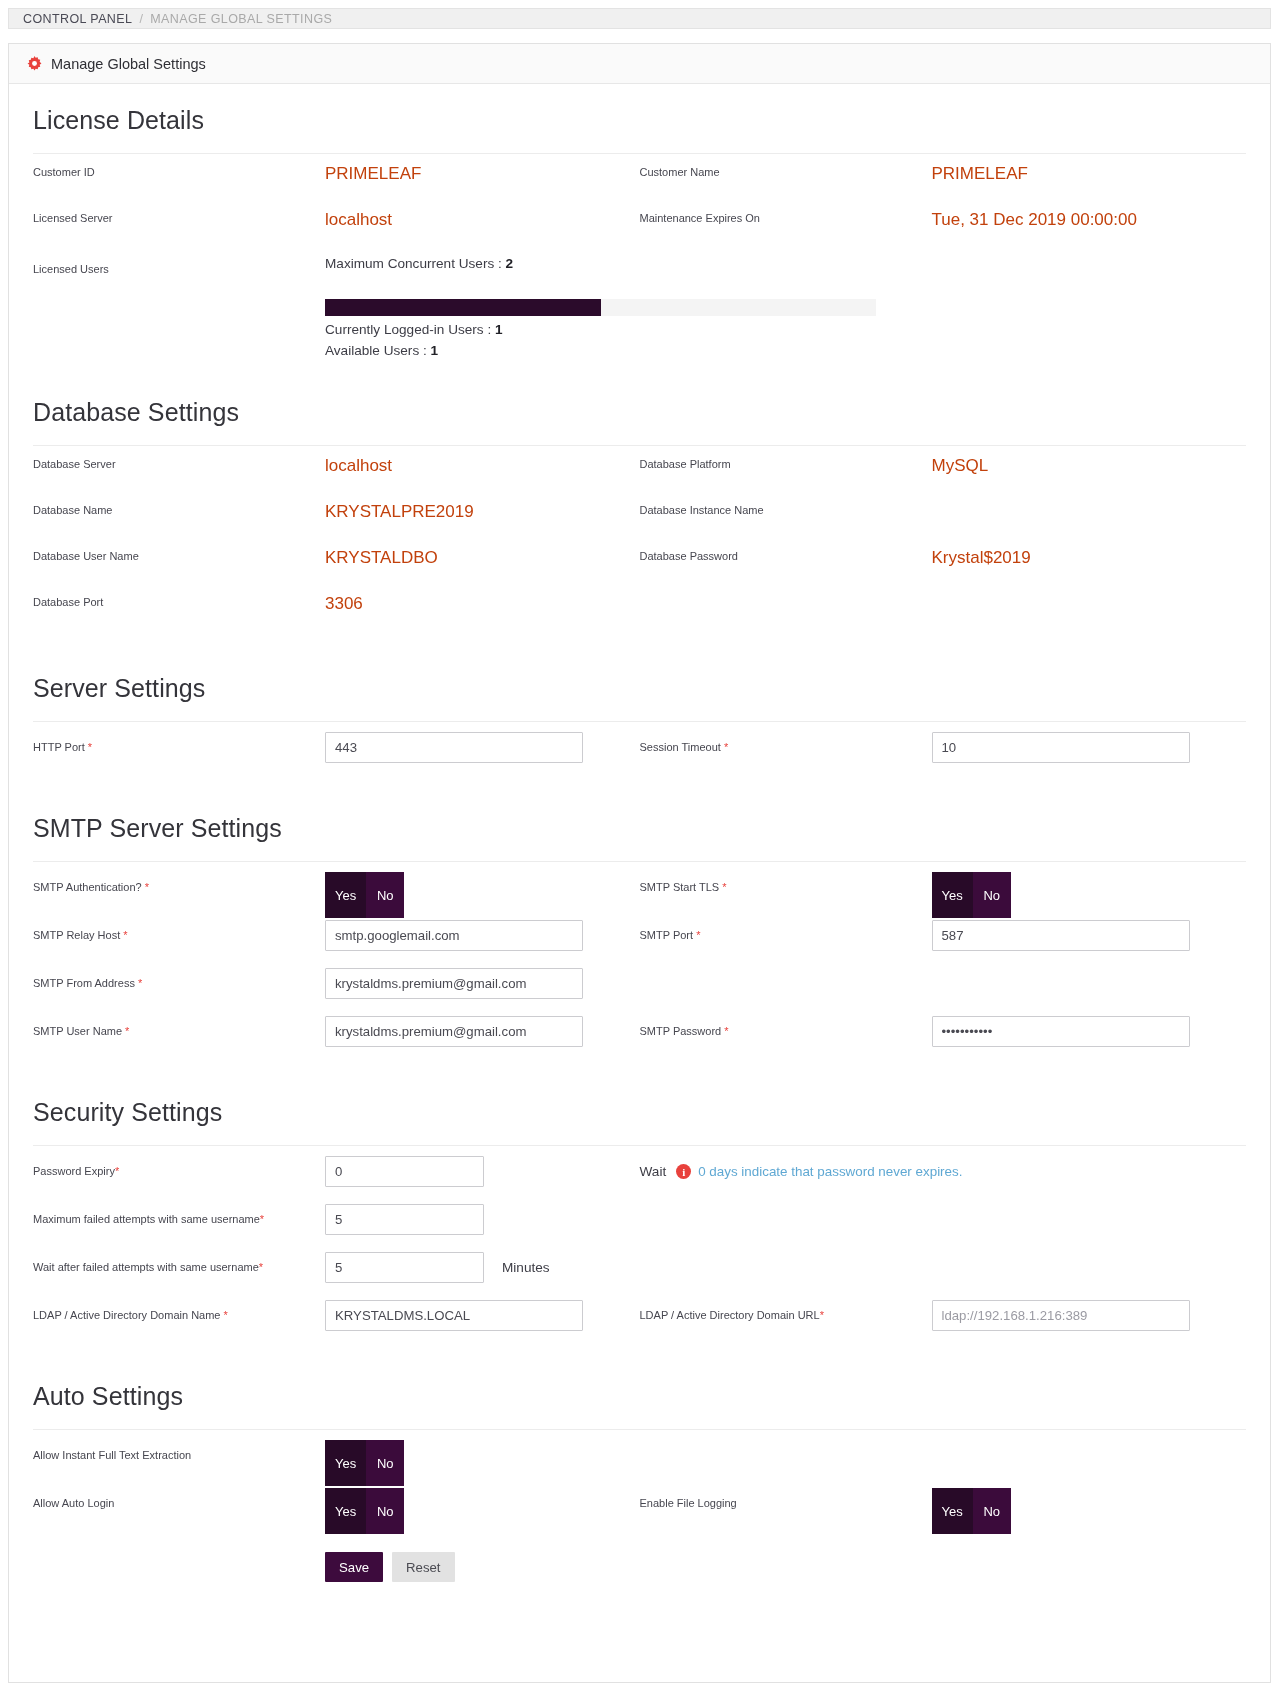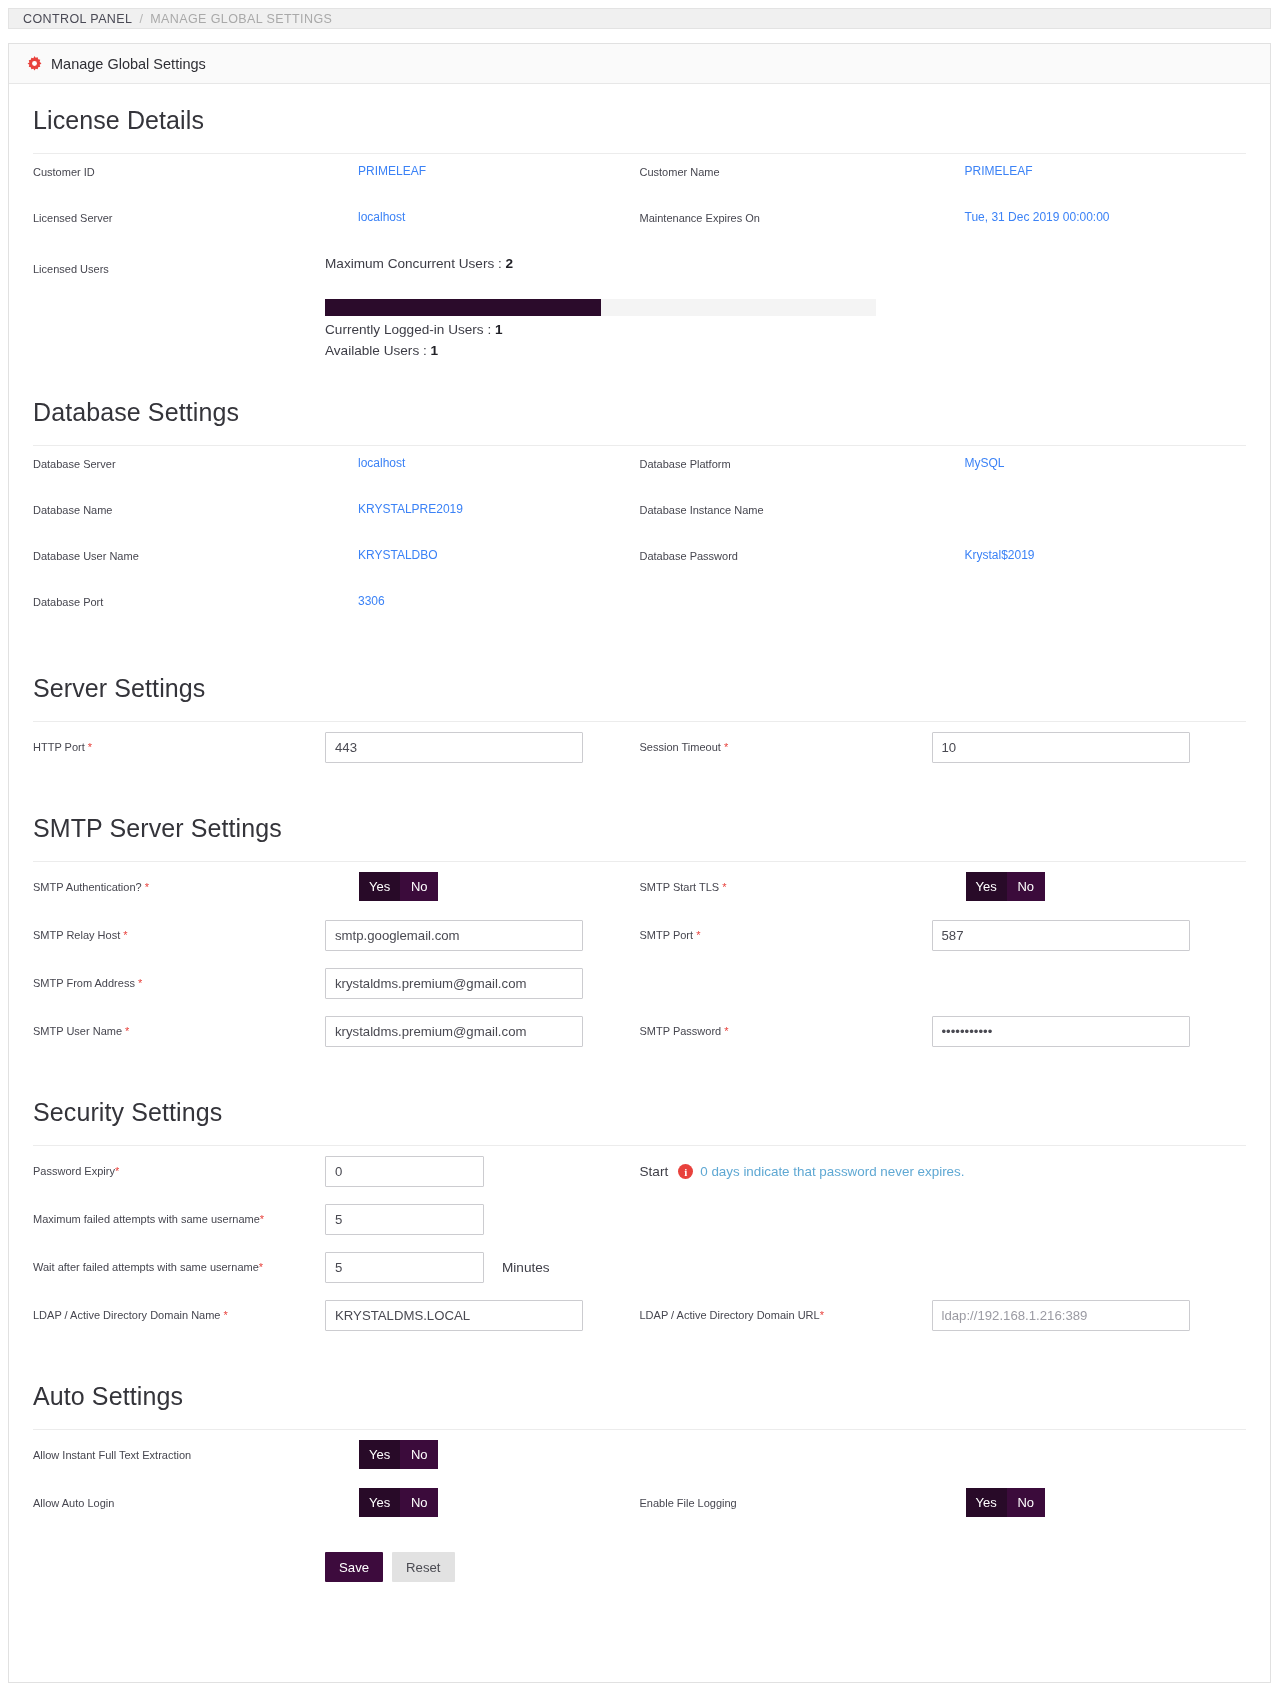--- a/index.html
+++ b/index.html
@@ -89,24 +89,23 @@
   }
   .lbl {
     width: 292px;
     flex: none;
     font-size: 11px;
     color: #46464f;
     line-height: 1.45;
     padding-top: 6px;
   }
   .val {
-    font-size: 12px;
-    color: #3b82f6;
+    font-size: 17px;
+    color: #c2410c;
     padding-top: 5px;
-    margin-left: 33px;
   }
   .req { color: #e8413c; }
 
   .disp-row { min-height: 46px; }
   .disp-row .lbl { padding-top: 1px; }
   .disp-row .val { padding-top: 0px; }
 
   
   .lic-block { padding-top: 0; }
   .lic-line { font-size: 13.6px; color: #3d3d46; margin-bottom: 6px; }
@@ -138,23 +137,22 @@
   .field::placeholder { color: #9b9ba3; }
   .field.ph { color: #9b9ba3; }
   .field.small { width: 159px; }
 
   .input-row { min-height: 48px; }
   .input-row .lbl { padding-top: 8px; }
 
   
   .toggle {
     display: inline-flex;
-    height: 29px;
+    height: 46px;
     user-select: none;
-    margin-left: 34px;
   }
   .toggle span {
     display: inline-flex;
     align-items: center;
     justify-content: center;
     min-width: 38px;
     padding: 0 10px;
     font-size: 13px;
     color: #ffffff;
     cursor: pointer;
@@ -400,21 +398,21 @@
       <h2 class="section-title">Security Settings</h2>
       <div class="rule"></div>
 
       <div class="row input-row">
         <div class="cell">
           <div class="lbl"><span>Password Expiry</span><span class="req">*</span></div>
           <input class="field small" type="text" value="0" style="">
         </div>
         <div class="cell">
           <div class="aux">
-            <span class="unit">Start</span>
+            <span class="unit">Wait</span>
             <span class="info-icon">i</span>
             <span class="info-text">0 days indicate that password never expires.</span>
           </div>
         </div>
       </div>
 
       <div class="row input-row">
         <div class="cell">
           <div class="lbl"><span>Maximum failed attempts with same username</span><span class="req">*</span></div>
           <input class="field small" type="text" value="5" style="">

